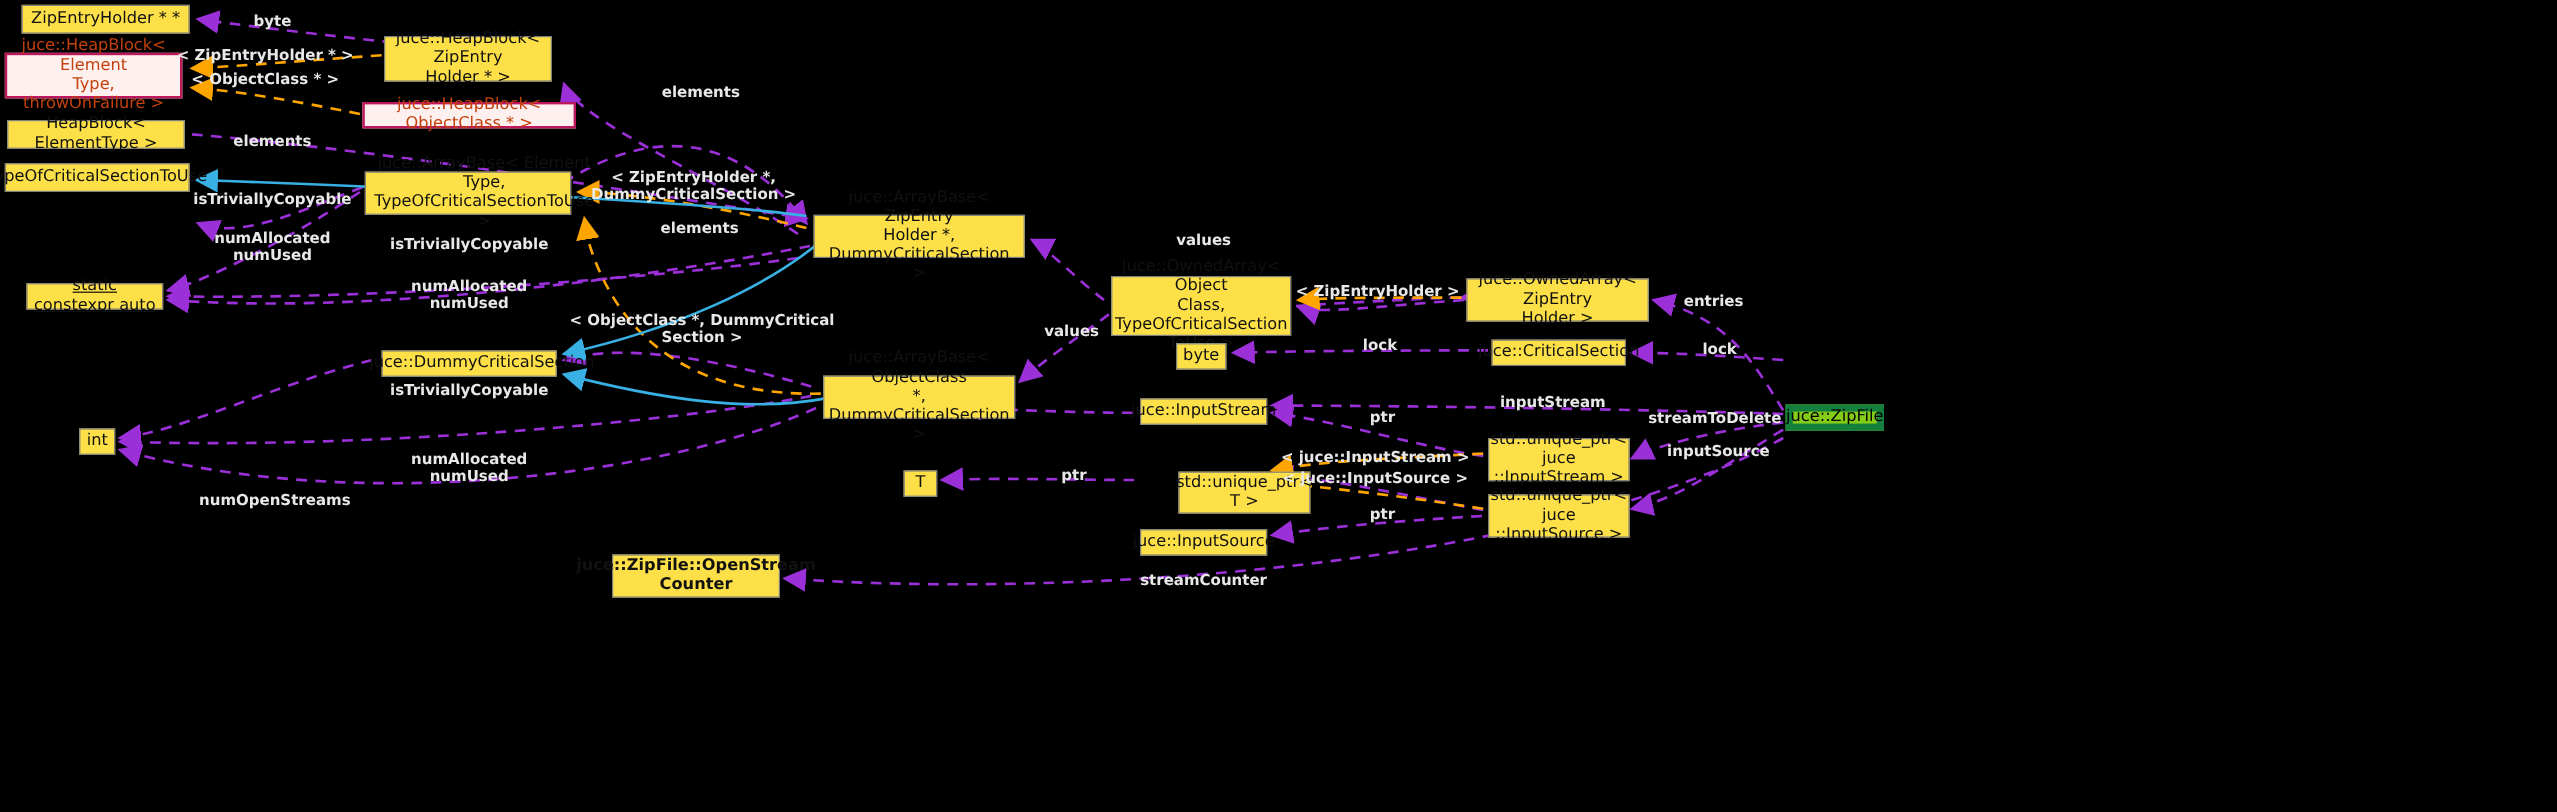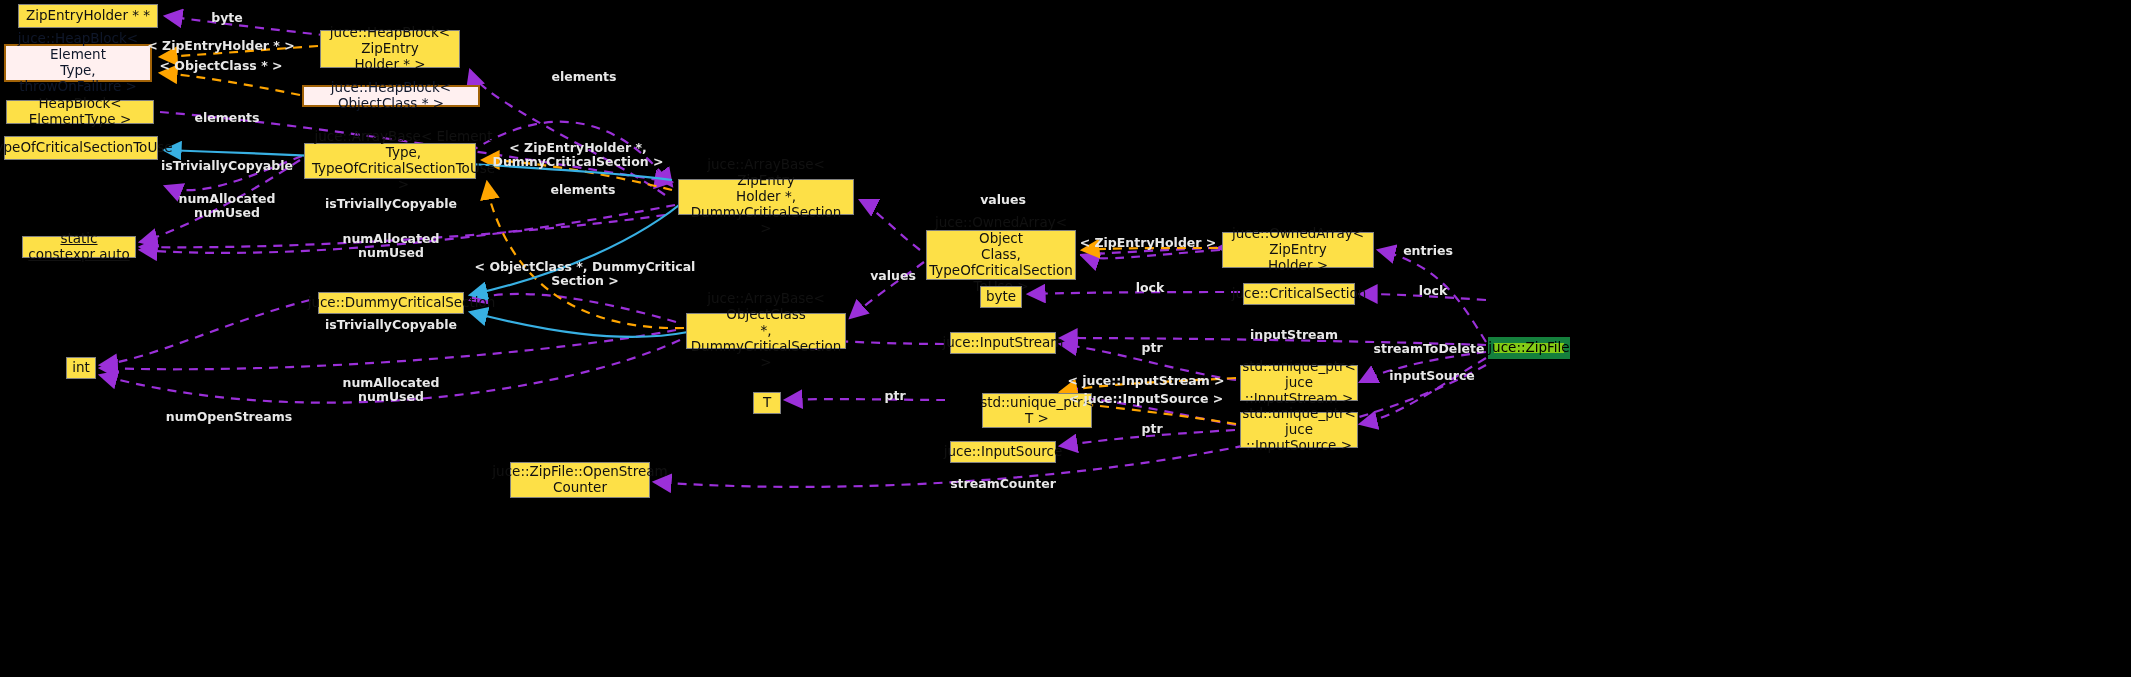--- a/index.html
+++ b/index.html
@@ -4,21 +4,21 @@
 <style>
   html,body{margin:0;padding:0;background:#000;}
   #stage{position:relative;width:2131px;height:677px;background:#000;overflow:hidden;
          font-family:"DejaVu Sans","Liberation Sans",sans-serif;}
   svg.edges{position:absolute;left:0;top:0;width:2131px;height:677px;pointer-events:none;}
 
   .node{position:absolute;box-sizing:border-box;display:flex;align-items:center;
         justify-content:center;text-align:center;line-height:1.18;
         font-size:13.5px;color:#111;background:#fde047;border:1px solid #808080;
         padding:2px 5px;white-space:pre-line;}
-  .node.red{background:#fff0f0;border:2px solid #a16207;color:#0f172a;}
+  .node.red{background:#fff0f0;border:2px solid #be185d;color:#c2410c;}
   .node.grey{background:#84cc16;border:6px solid #15803d;color:#000;}
   .node.plain{border:1px solid #808080;}
 
   .elabel{position:absolute;color:#e8e8e8;font-size:12.5px;font-weight:bold;
           text-align:center;white-space:pre-line;line-height:1.15;
           transform:translate(-50%,-50%);pointer-events:none;}
 </style>
 </head>
 <body>
 
@@ -107,21 +107,21 @@
 Type, TypeOfCriticalSectionToUse &gt;</div>
 
   <div class="node plain" style="left:318px;top:292px;width:146px;height:22px;padding-left:26px;">juce::DummyCriticalSection</div>
 
   <div class="node plain" style="left:678px;top:179px;width:176px;height:36px;">juce::ArrayBase&lt; ZipEntry
 Holder *, DummyCriticalSection &gt;</div>
 
   <div class="node plain" style="left:686px;top:313px;width:160px;height:36px;">juce::ArrayBase&lt; ObjectClass
 *, DummyCriticalSection &gt;</div>
 
-  <div class="node plain" style="left:510px;top:462px;width:140px;height:36px;">juce::ZipFile::OpenStream
+  <div class="node plain" style="left:510px;top:462px;width:140px;height:36px;font-weight:bold;">juce::ZipFile::OpenStream
 Counter</div>
 
   <div class="node plain" style="left:753px;top:392px;width:28px;height:22px;">T</div>
 
   <div class="node plain" style="left:926px;top:230px;width:150px;height:50px;">juce::OwnedArray&lt; Object
 Class, TypeOfCriticalSection
 ToUse &gt;</div>
 
   <div class="node plain" style="left:980px;top:286px;width:42px;height:22px;">byte</div>
 

